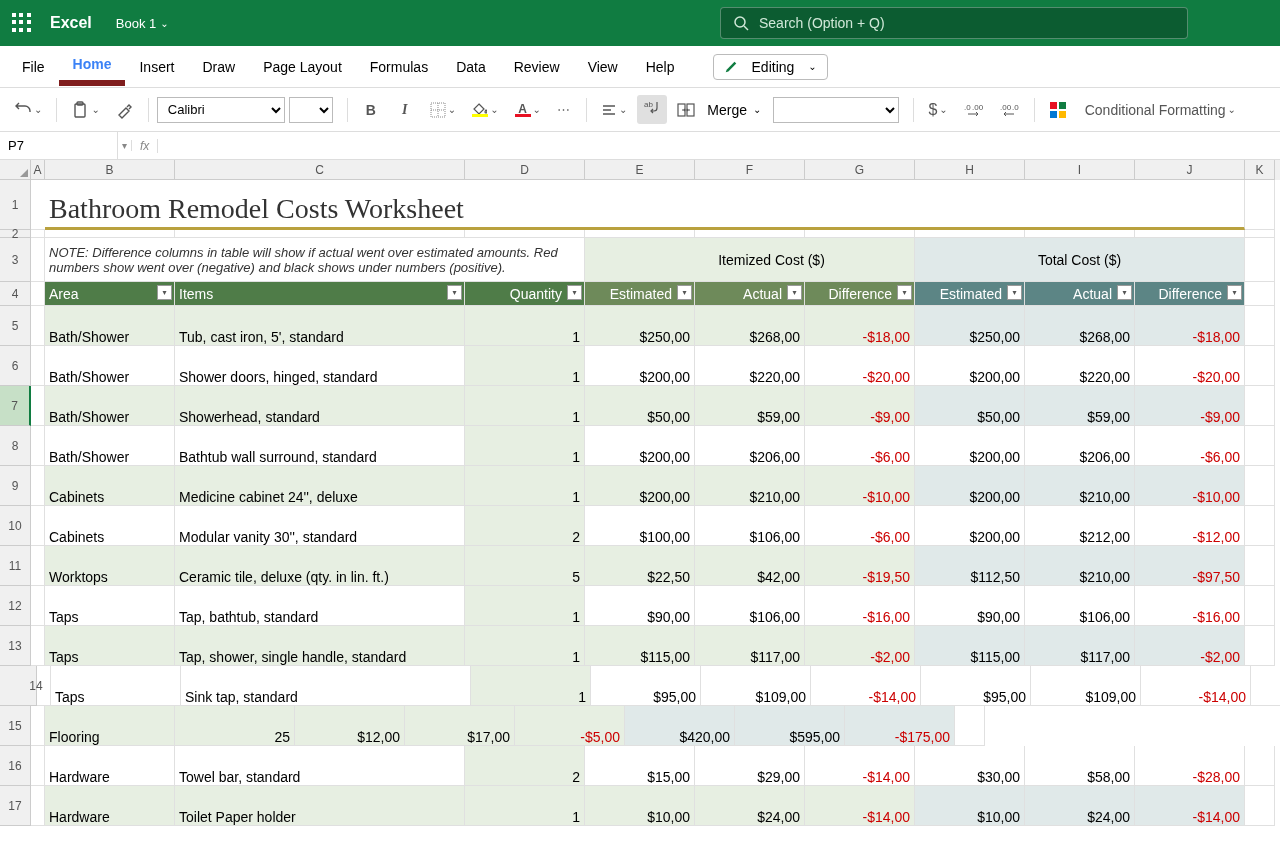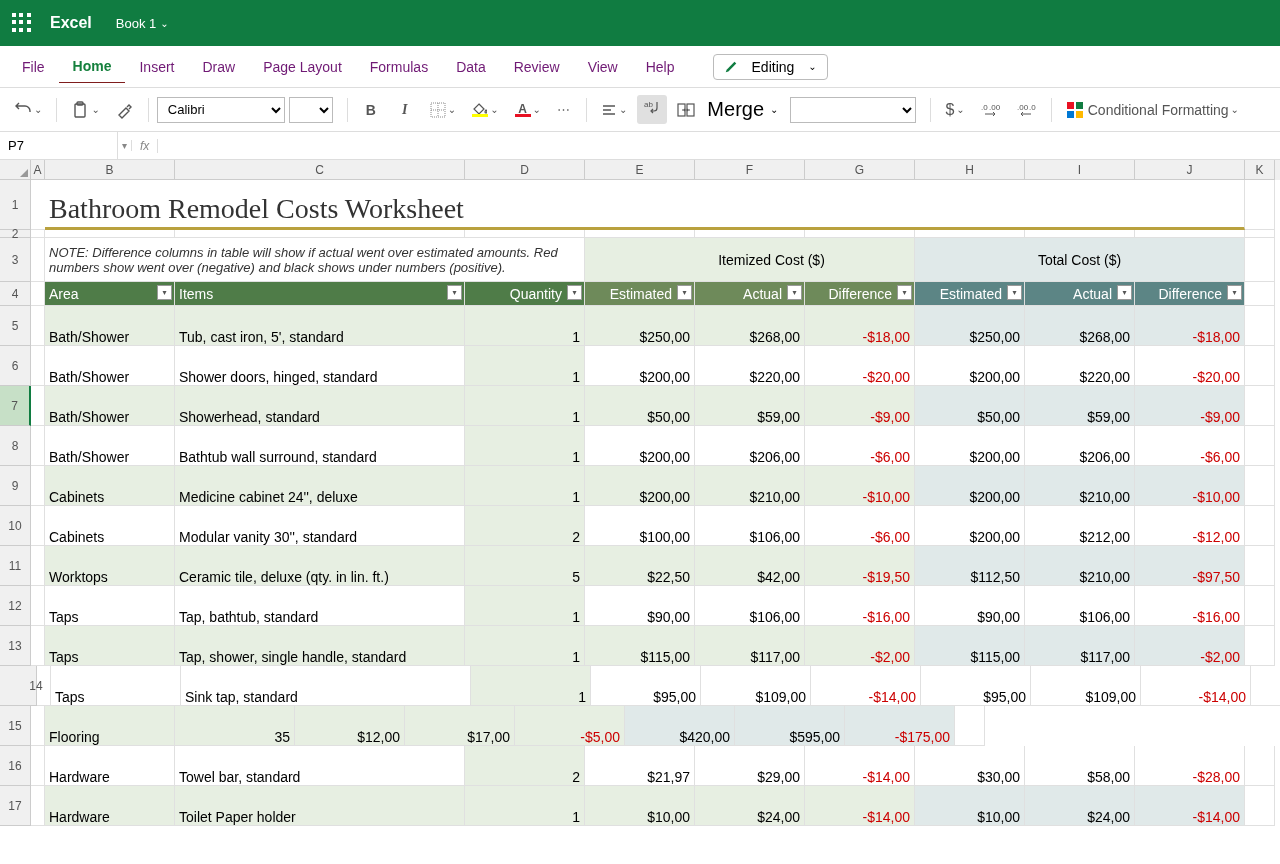--- a/index.html
+++ b/index.html
@@ -10,22 +10,22 @@
 .app-grid { width: 20px; height: 20px; display: grid; grid-template-columns: repeat(3, 1fr); gap: 2px; margin-right: 18px; cursor: pointer; }
 .app-grid span { background: #fff; width: 4px; height: 4px; }
 .app-name { font-weight: 600; font-size: 16px; margin-right: 24px; }
 .doc-name { font-size: 13px; display: flex; align-items: center; gap: 4px; cursor: pointer; }
 .search-box { margin-left: auto; margin-right: 80px; background: #0c5c31; border: 1px solid rgba(255,255,255,0.3); border-radius: 4px; width: 468px; height: 32px; display: flex; align-items: center; padding: 0 12px; gap: 10px; color: #d0e8d8; }
 .search-box svg { flex-shrink: 0; }
 .search-box span { font-size: 14px; }
 
 
 .menubar { height: 42px; display: flex; align-items: center; padding: 0 8px; gap: 0; border-bottom: 1px solid #ddd; }
-.menu-item { padding: 8px 14px; font-size: 14px; color: #701a75; cursor: pointer; }
-.menu-item.active { color: #15803d; border-bottom: 1px solid #7f1d1d; font-weight: 600; }
+.menu-item { padding: 8px 14px; font-size: 14px; color: #000000; cursor: pointer; }
+.menu-item.active { color: #3b82f6; border-bottom: 6px solid #7f1d1d; font-weight: 600; }
 .editing-btn { margin-left: 24px; border: 1px solid #bbb; border-radius: 4px; padding: 4px 10px; display: flex; align-items: center; gap: 14px; font-size: 14px; cursor: pointer; }
 .editing-btn svg.pen { color: #107c41; }
 
 
 .toolbar { height: 44px; display: flex; align-items: center; padding: 0 8px; gap: 4px; border-bottom: 1px solid #ddd; }
 .tb-btn { padding: 4px 6px; border-radius: 3px; cursor: pointer; display: flex; align-items: center; gap: 2px; color: #555; }
 .tb-sep { width: 1px; height: 24px; background: #ddd; margin: 0 4px; }
 .tb-select { height: 26px; border: 1px solid #bbb; background: #fff; padding: 0 6px; font-size: 13px; }
 .font-select { width: 128px; }
 .size-select { width: 44px; }
@@ -97,20 +97,27 @@
       <span></span>
       <span></span>
       <span></span>
       <span></span>
   </div>
   <div class="app-name">Excel</div>
   <div class="doc-name">
     <span>Book 1</span>
     <span class="chev">⌄</span>
   </div>
+  <div class="search-box">
+    <svg width="16" height="16" viewBox="0 0 16 16" fill="none" stroke="currentColor" stroke-width="1.5">
+        <circle cx="7" cy="7" r="5"></circle>
+        <line x1="11" y1="11" x2="15" y2="15"></line>
+      </svg>
+    <span>Search (Option + Q)</span>
+  </div>
 </div>
 
 <div class="menubar">
   <div id="menu-items" style="display: contents;"><div class="menu-item">File</div><div class="menu-item active">Home</div><div class="menu-item">Insert</div><div class="menu-item">Draw</div><div class="menu-item">Page Layout</div><div class="menu-item">Formulas</div><div class="menu-item">Data</div><div class="menu-item">Review</div><div class="menu-item">View</div><div class="menu-item">Help</div></div>
   <div class="editing-btn">
     <svg class="pen" width="14" height="14" viewBox="0 0 16 16" fill="currentColor">
         <path d="M12 2l2 2-9 9-3 1 1-3 9-9z"></path>
       </svg>
     <span>Editing</span>
     <span class="chev">⌄</span>
@@ -187,21 +194,21 @@
         <text x="1" y="8" font-size="8" fill="#555" stroke="none">ab</text>
         <path d="M14 3 v6 a3 3 0 0 1-3 3 h-2 m1-2l-2 2 2 2"></path>
       </svg></div>
   <div class="tb-btn">
       <svg width="18" height="16" viewBox="0 0 18 16" fill="none" stroke="#555" stroke-width="1.2">
         <rect x="1" y="2" width="7" height="12"></rect>
         <rect x="10" y="2" width="7" height="12"></rect>
         <path d="M5 8h3m-1-1l1 1-1 1 M13 8h-3m1-1l-1 1 1 1"></path>
       </svg>
     </div>
-  <span style="font-size:20px;margin:0 2px">Merge</span>
+  <span style="font-size:14px;margin:0 2px">Merge</span>
     <span class="chev">⌄</span>
   <select class="tb-select format-select" style="margin-left:8px"><option></option></select>
   <div class="tb-sep" style="margin-left:10px"></div>
   <div class="tb-btn">
       <span style="font-size:16px">$</span>
       <span class="chev">⌄</span>
     </div>
   <div class="tb-btn">
       <svg width="20" height="16" viewBox="0 0 20 16">
         <text x="0" y="8" font-size="8" fill="#555">.0</text>
@@ -217,21 +224,21 @@
       </svg>
     </div>
   <div class="tb-sep"></div>
   <div class="tb-btn">
     <svg width="18" height="18" viewBox="0 0 18 18">
         <rect x="1" y="1" width="7" height="7" fill="#e81123"></rect>
         <rect x="10" y="1" width="7" height="7" fill="#107c41"></rect>
         <rect x="1" y="10" width="7" height="7" fill="#0078d4"></rect>
         <rect x="10" y="10" width="7" height="7" fill="#ffb900"></rect>
       </svg>
-    <span style="font-size:14px;margin-left:2px">Conditional Formatting</span>
+    <span style="font-size:14px;margin-left:16px">Conditional Formatting</span>
     <span class="chev">⌄</span>
   </div>
 </div>
 
 <div class="formula-row">
   <input class="name-box" value="P7" style="">
   <div class="name-box-arrow">▾</div>
   <div class="fx">fx</div>
   <input class="formula-input" style="">
 </div>
@@ -448,36 +455,36 @@
         <div class="cell cG data-item-odd num neg">-$14,00</div>
         <div class="cell cH data-total-odd num">$95,00</div>
         <div class="cell cI data-total-odd num">$109,00</div>
         <div class="cell cJ data-total-odd num neg">-$14,00</div>
         <div class="cell cK"></div>
       </div>
       <div class="row">
         <div class="row-h" style="height: 40px;">15</div>
         <div class="cell cA"></div>
         <div class="cell cB data-area-even">Flooring</div>
-        <div class="cell cD data-qty num">35</div>
+        <div class="cell cD data-qty num">25</div>
         <div class="cell cE data-item-even num">$12,00</div>
         <div class="cell cF data-item-even num">$17,00</div>
         <div class="cell cG data-item-even num neg">-$5,00</div>
         <div class="cell cH data-total-even num">$420,00</div>
         <div class="cell cI data-total-even num">$595,00</div>
         <div class="cell cJ data-total-even num neg">-$175,00</div>
         <div class="cell cK"></div>
       </div>
       <div class="row">
         <div class="row-h" style="height: 40px;">16</div>
         <div class="cell cA"></div>
         <div class="cell cB ">Hardware</div>
         <div class="cell cC ">Towel bar, standard</div>
         <div class="cell cD data-qty num">2</div>
-        <div class="cell cE data-item-odd num">$21,97</div>
+        <div class="cell cE data-item-odd num">$15,00</div>
         <div class="cell cF data-item-odd num">$29,00</div>
         <div class="cell cG data-item-odd num neg">-$14,00</div>
         <div class="cell cH data-total-odd num">$30,00</div>
         <div class="cell cI data-total-odd num">$58,00</div>
         <div class="cell cJ data-total-odd num neg">-$28,00</div>
         <div class="cell cK"></div>
       </div>
       <div class="row">
         <div class="row-h" style="height: 40px;">17</div>
         <div class="cell cA"></div>

